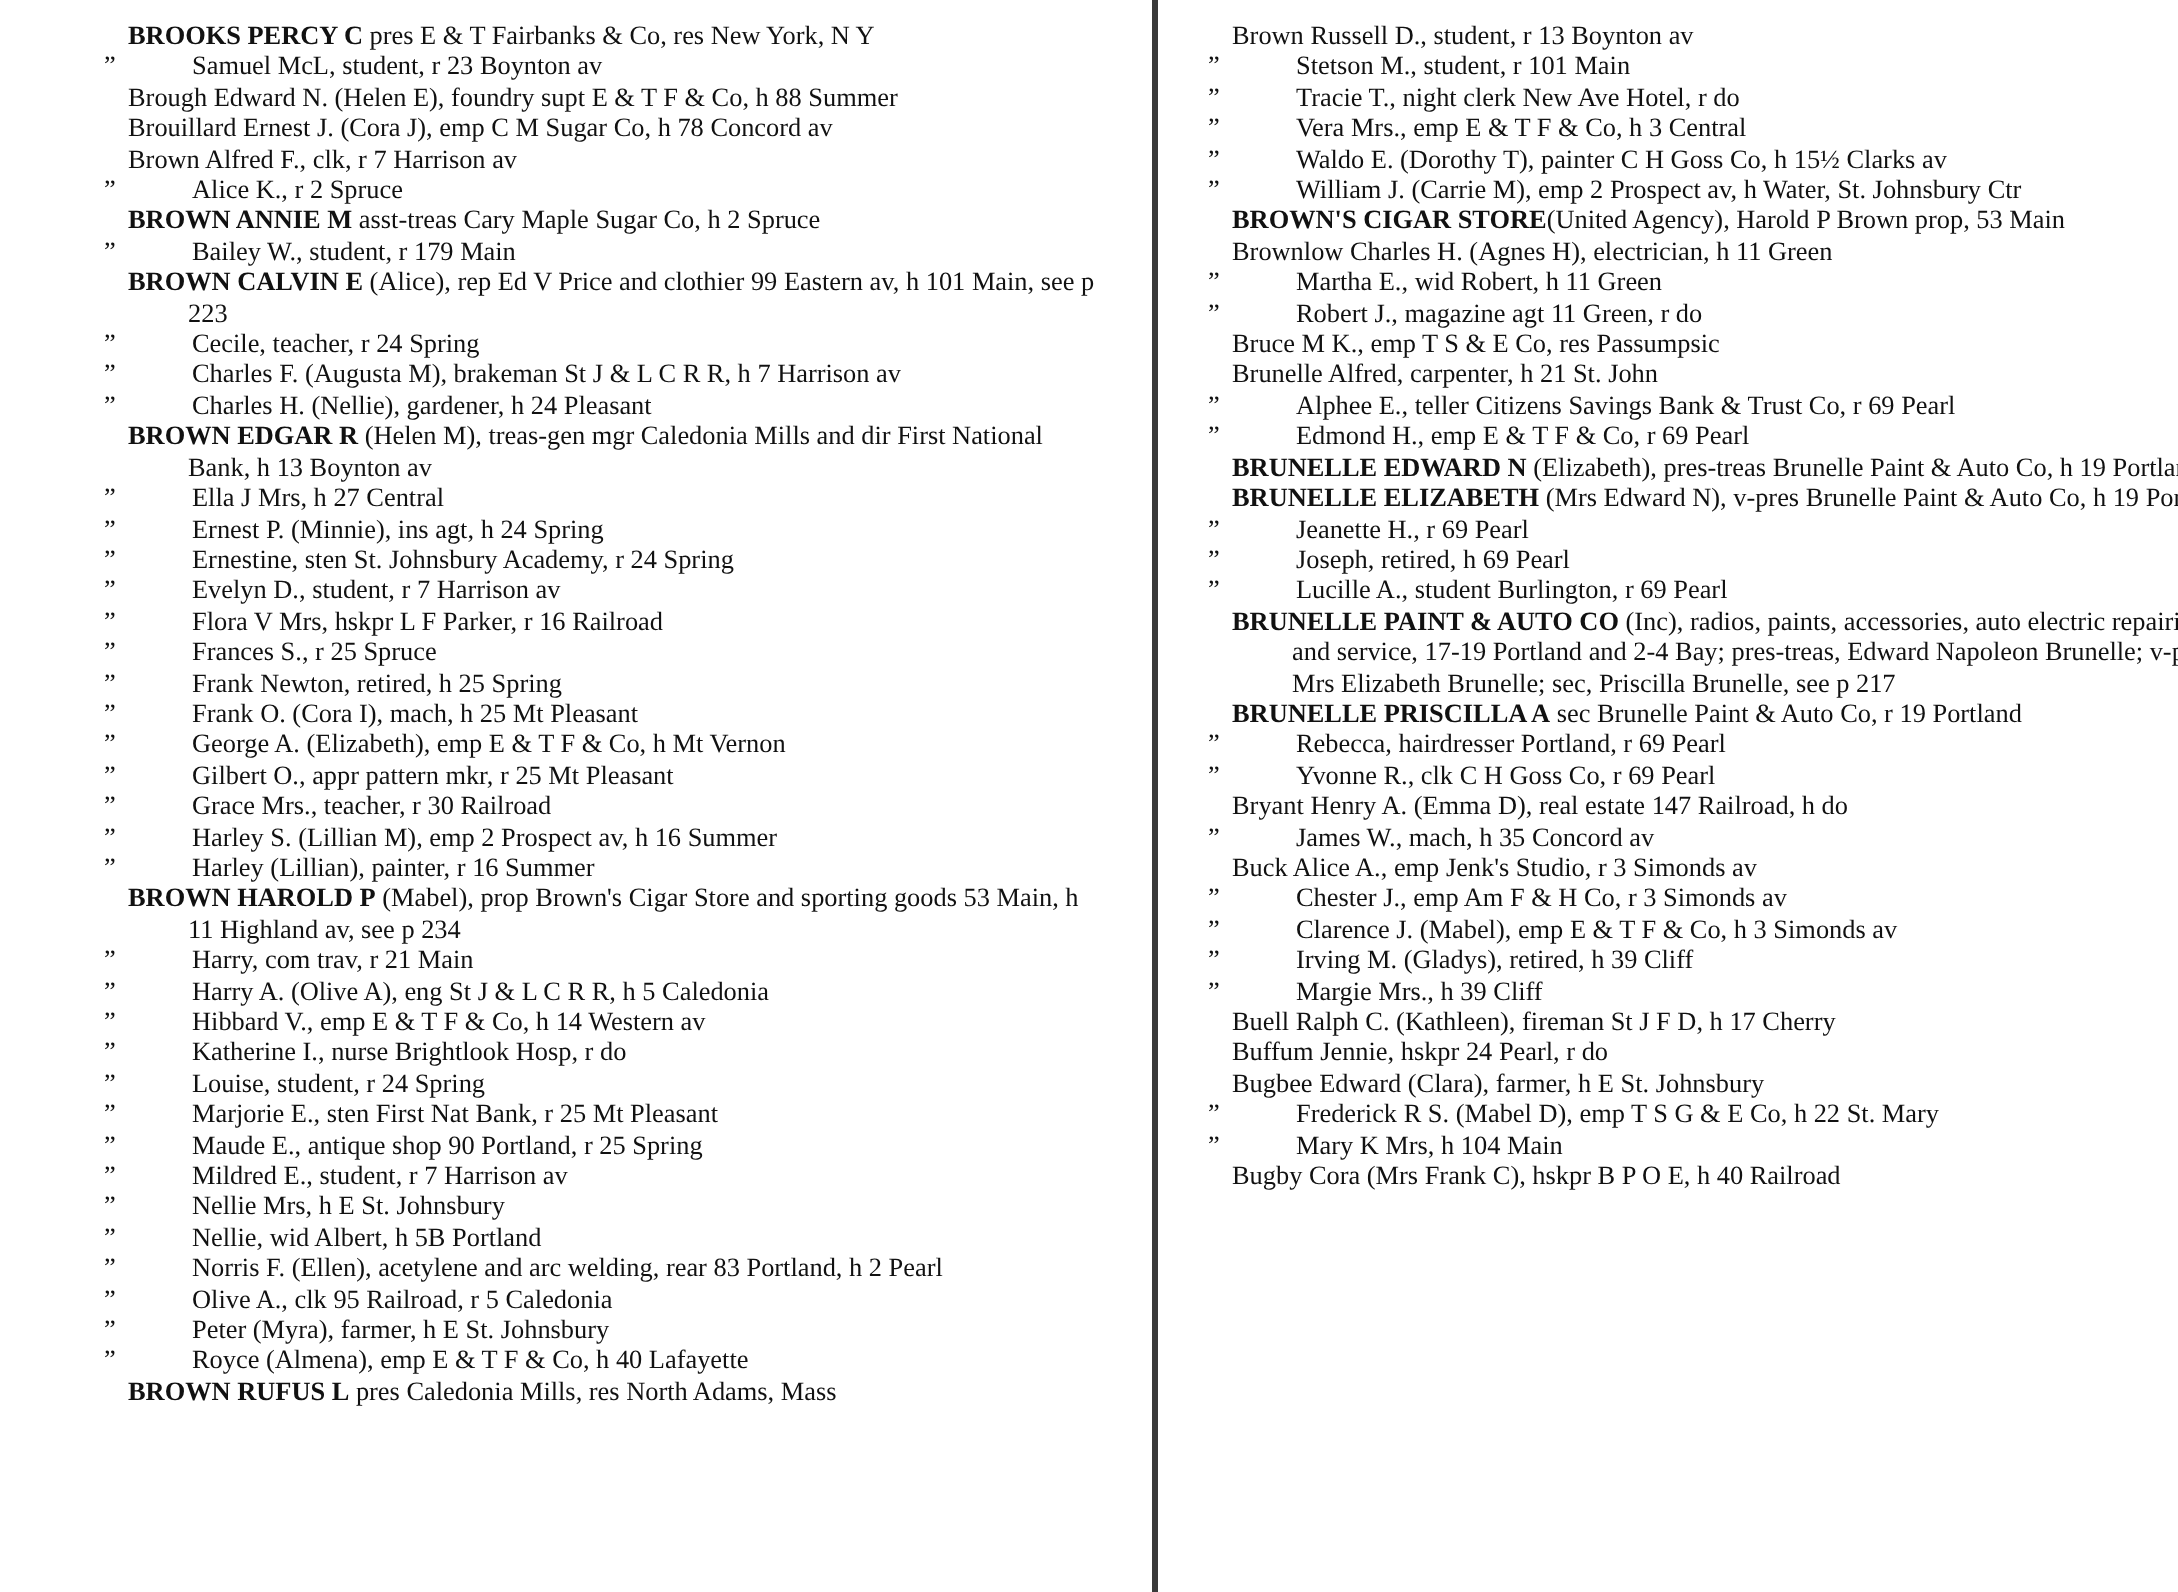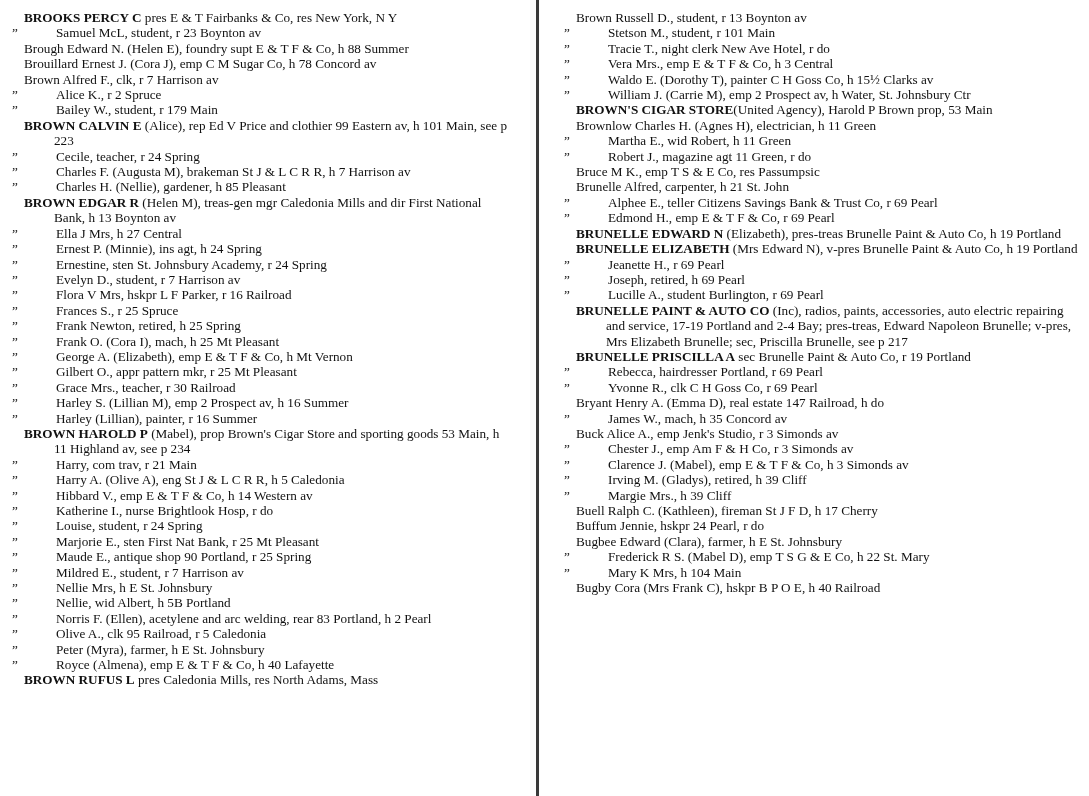--- a/index.html
+++ b/index.html
@@ -12,20 +12,21 @@
     height: 796px;
     font-family: "Liberation Serif", serif;
     color: #111111;
     overflow: hidden;
   }
   .page {
     position: relative;
     width: 1089px;
     height: 796px;
     box-sizing: border-box;
+    padding-left: 40px;
   }
   .columns {
     display: flex;
     flex-direction: row;
     width: 1089px;
     height: 796px;
     box-sizing: border-box;
   }
   .col {
     box-sizing: border-box;
@@ -81,25 +82,26 @@
 
 <div class="page">
   <div class="columns">
     <div class="col col-left" id="left-col">
         <p class="entry hang"><span class="bold">BROOKS PERCY C</span><span> pres E &amp; T Fairbanks &amp; Co, res New York, N Y</span></p>
         <p class="entry ditto"><span class="dq">”</span><span>Samuel McL, student, r 23 Boynton av</span></p>
         <p class="entry hang"><span>Brough Edward N. (Helen E), foundry supt E &amp; T F &amp; Co, h 88 Summer</span></p>
         <p class="entry hang"><span>Brouillard Ernest J. (Cora J), emp C M Sugar Co, h 78 Concord av</span></p>
         <p class="entry hang"><span>Brown Alfred F., clk, r 7 Harrison av</span></p>
         <p class="entry ditto"><span class="dq">”</span><span>Alice K., r 2 Spruce</span></p>
+        <p class="entry hang"><span class="bold">BROWN ANNIE M</span><span> asst-treas Cary Maple Sugar Co, h 2 Spruce</span></p>
         <p class="entry ditto"><span class="dq">”</span><span>Bailey W., student, r 179 Main</span></p>
         <p class="entry hang"><span class="bold">BROWN CALVIN E</span><span> (Alice), rep Ed V Price and clothier 99 Eastern av, h 101 Main, see p 223</span></p>
         <p class="entry ditto"><span class="dq">”</span><span>Cecile, teacher, r 24 Spring</span></p>
         <p class="entry ditto"><span class="dq">”</span><span>Charles F. (Augusta M), brakeman St J &amp; L C R R, h 7 Harrison av</span></p>
-        <p class="entry ditto"><span class="dq">”</span><span>Charles H. (Nellie), gardener, h 85 Pleasant</span></p>
+        <p class="entry ditto"><span class="dq">”</span><span>Charles H. (Nellie), gardener, h 24 Pleasant</span></p>
         <p class="entry hang"><span class="bold">BROWN EDGAR R</span><span> (Helen M), treas-gen mgr Caledonia Mills and dir First National Bank, h 13 Boynton av</span></p>
         <p class="entry ditto"><span class="dq">”</span><span>Ella J Mrs, h 27 Central</span></p>
         <p class="entry ditto"><span class="dq">”</span><span>Ernest P. (Minnie), ins agt, h 24 Spring</span></p>
         <p class="entry ditto"><span class="dq">”</span><span>Ernestine, sten St. Johnsbury Academy, r 24 Spring</span></p>
         <p class="entry ditto"><span class="dq">”</span><span>Evelyn D., student, r 7 Harrison av</span></p>
         <p class="entry ditto"><span class="dq">”</span><span>Flora V Mrs, hskpr L F Parker, r 16 Railroad</span></p>
         <p class="entry ditto"><span class="dq">”</span><span>Frances S., r 25 Spruce</span></p>
         <p class="entry ditto"><span class="dq">”</span><span>Frank Newton, retired, h 25 Spring</span></p>
         <p class="entry ditto"><span class="dq">”</span><span>Frank O. (Cora I), mach, h 25 Mt Pleasant</span></p>
         <p class="entry ditto"><span class="dq">”</span><span>George A. (Elizabeth), emp E &amp; T F &amp; Co, h Mt Vernon</span></p>

